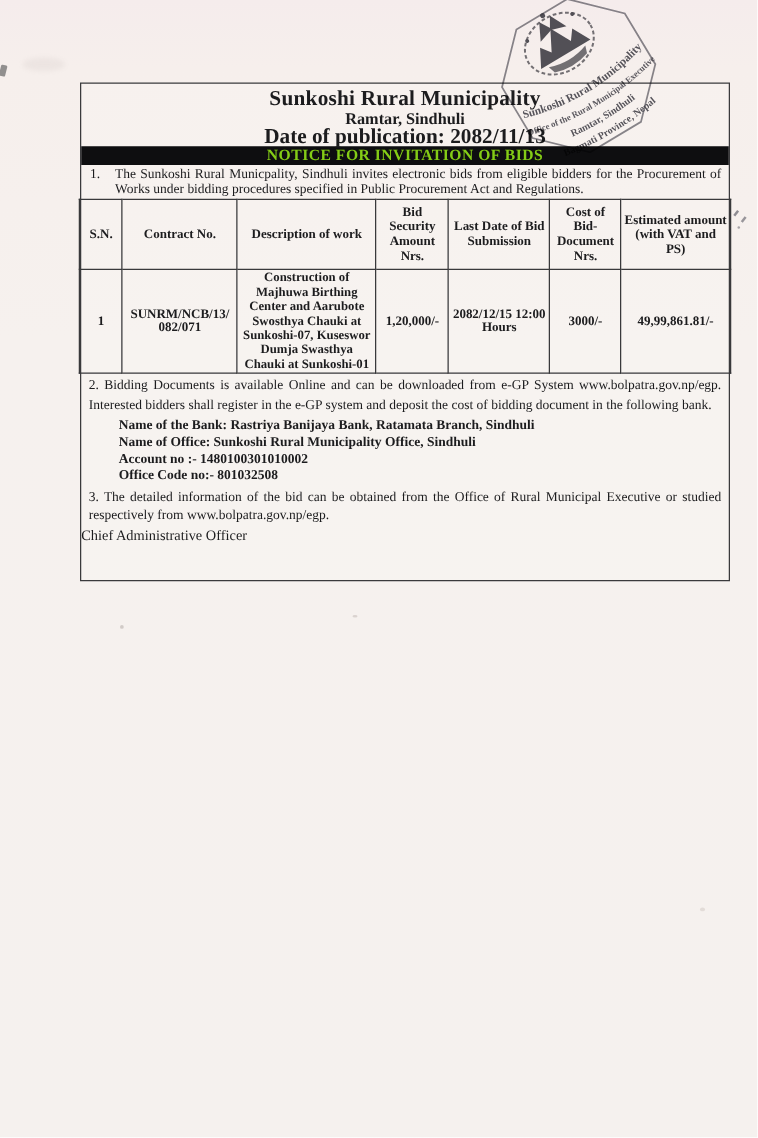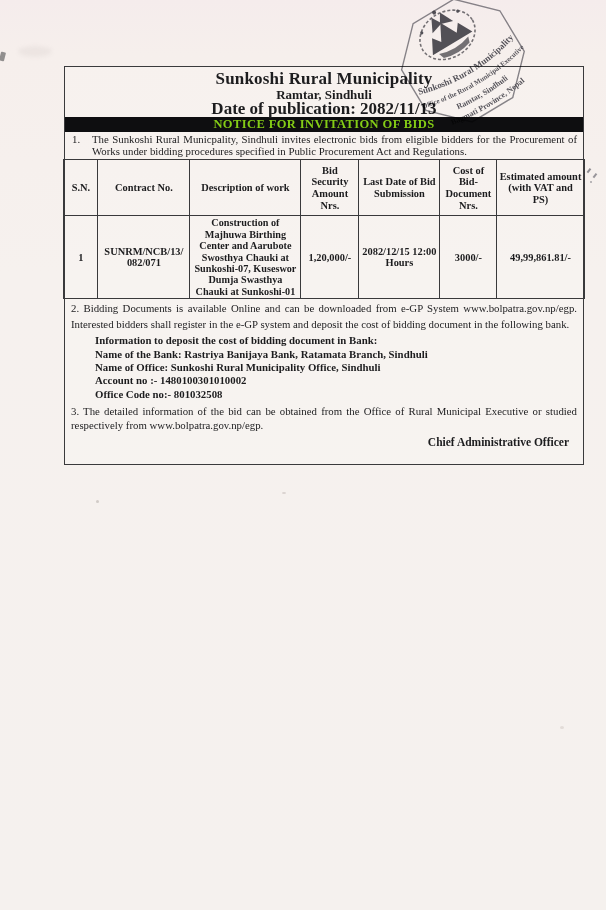--- a/index.html
+++ b/index.html
@@ -74,22 +74,21 @@
   
   .bank {
     margin: 2px 8px 0 30px;
     font-weight: bold;
     font-size: 10.8px;
     line-height: 13.4px;
   }
   .signature {
     margin-top: 4px;
     padding-right: 14px;
-    text-align: right;
-    font-weight: bold;
+    font-weight: normal;
     font-size: 11.5px;
   }
   
   .stamp {
     position: absolute;
     left: 390px; top: -6px;
     width: 150px; height: 140px;
     transform: rotate(-31deg);
     mix-blend-mode: multiply;
     opacity: .92;
@@ -170,21 +169,20 @@
           <td>2082/12/15 12:00 Hours</td>
           <td>3000/-</td>
           <td>49,99,861.81/-</td>
         </tr>
       </tbody>
     </table>
 
     <div class="clause-p">2. Bidding Documents is available Online and can be downloaded from e-GP System www.bolpatra.gov.np/egp. Interested bidders shall register in the e-GP system and deposit the cost of bidding document in the following bank.</div>
 
     <div class="bank">
-      <div>Information to deposit the cost of bidding document in Bank:</div>
       <div>Name of the Bank: Rastriya Banijaya Bank, Ratamata Branch, Sindhuli</div>
       <div>Name of Office: Sunkoshi Rural Municipality Office, Sindhuli</div>
       <div>Account no :- 1480100301010002</div>
       <div>Office Code no:- 801032508</div>
     </div>
 
     <div class="clause-p c3">3. The detailed information of the bid can be obtained from the Office of Rural Municipal Executive or studied respectively from www.bolpatra.gov.np/egp.</div>
 
     <div class="signature">Chief Administrative Officer</div>
   </div>

